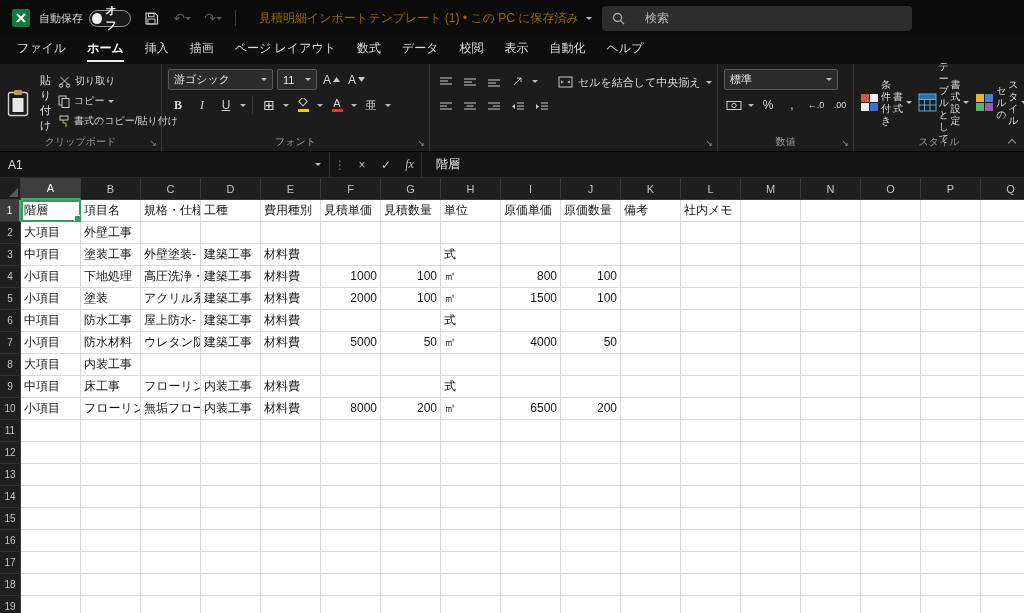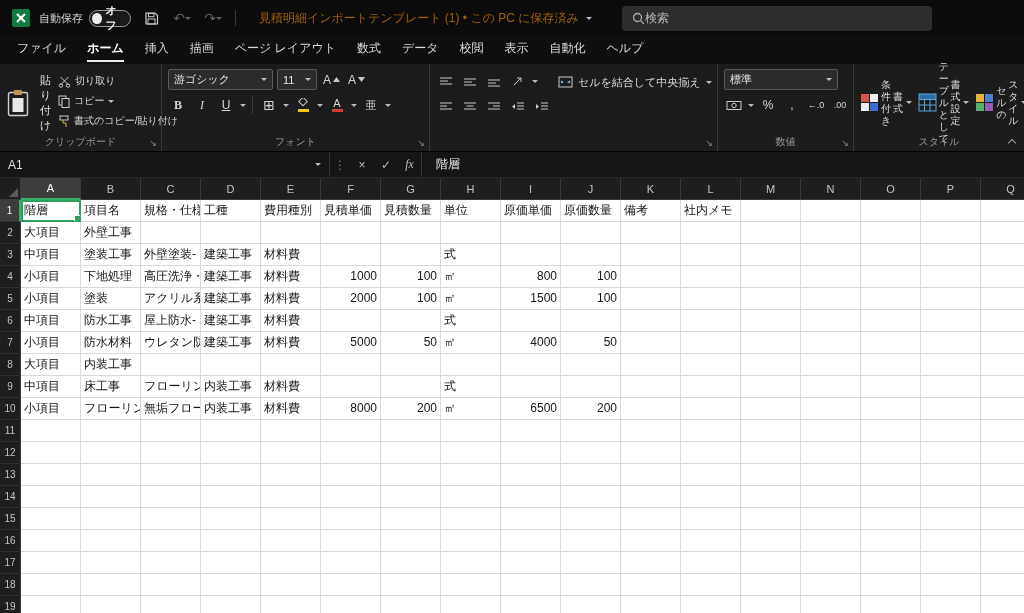--- a/index.html
+++ b/index.html
@@ -13,21 +13,21 @@
 .toggle{width:42px;height:17px;border:1px solid #9a9a9a;border-radius:9px;display:flex;align-items:center;padding:1px 5px 1px 2px;gap:4px;background:#191919;cursor:pointer}
 .knob{width:11px;height:11px;border-radius:50%;background:#ececec}
 .toggle-state{font-size:11px;color:#ececec;font-weight:bold}
 .tb-btn{width:22px;height:24px;display:flex;align-items:center;justify-content:center;color:#cfcfcf;border-radius:3px}
 .tb-btn.dis{color:#606060}
 .arrow-glyph{font-size:14px;line-height:1}
 .tb-sep{width:1px;height:16px;background:#3a3a3a;margin:0 2px}
 .doc-title{font-size:12px;color:#a16207;display:flex;align-items:center;gap:7px;margin-left:12px;white-space:nowrap}
 .chev{width:0;height:0;border-left:4px solid transparent;border-right:4px solid transparent;border-top:4px solid #bdbdbd;display:inline-block}
 .chev.sm{border-left-width:3px;border-right-width:3px;border-top-width:3px}
-.search{margin-left:auto;margin-right:80px;width:310px;height:25px;background:#2d2d2d;border-radius:4px;display:flex;align-items:center;gap:0;padding:0 10px;color:#b9b9b9;font-size:12px}
+.search{margin-left:auto;margin-right:100px;width:310px;height:25px;background:#2d2d2d;border-radius:4px;display:flex;align-items:center;gap:20px;padding:0 10px;color:#b9b9b9;font-size:12px}
 
 
 .menubar{height:28px;display:flex;align-items:flex-end;padding:0 7px;background:#0e0e0e;gap:1px}
 .tab{padding:4px 10px 7px;font-size:12px;color:#dadada;position:relative;white-space:nowrap;cursor:pointer}
 .tab.active{font-weight:bold;color:#fff}
 .tab.active::after{content:"";position:absolute;left:10px;right:10px;bottom:2px;height:2px;background:#eaeaea}
 
 
 .ribbon{height:88px;background:#1c1c1c;display:flex;border-bottom:1px solid #000;position:relative}
 .group{position:relative;border-right:1px solid #383838;padding:5px 6px 16px;display:flex;gap:6px}

